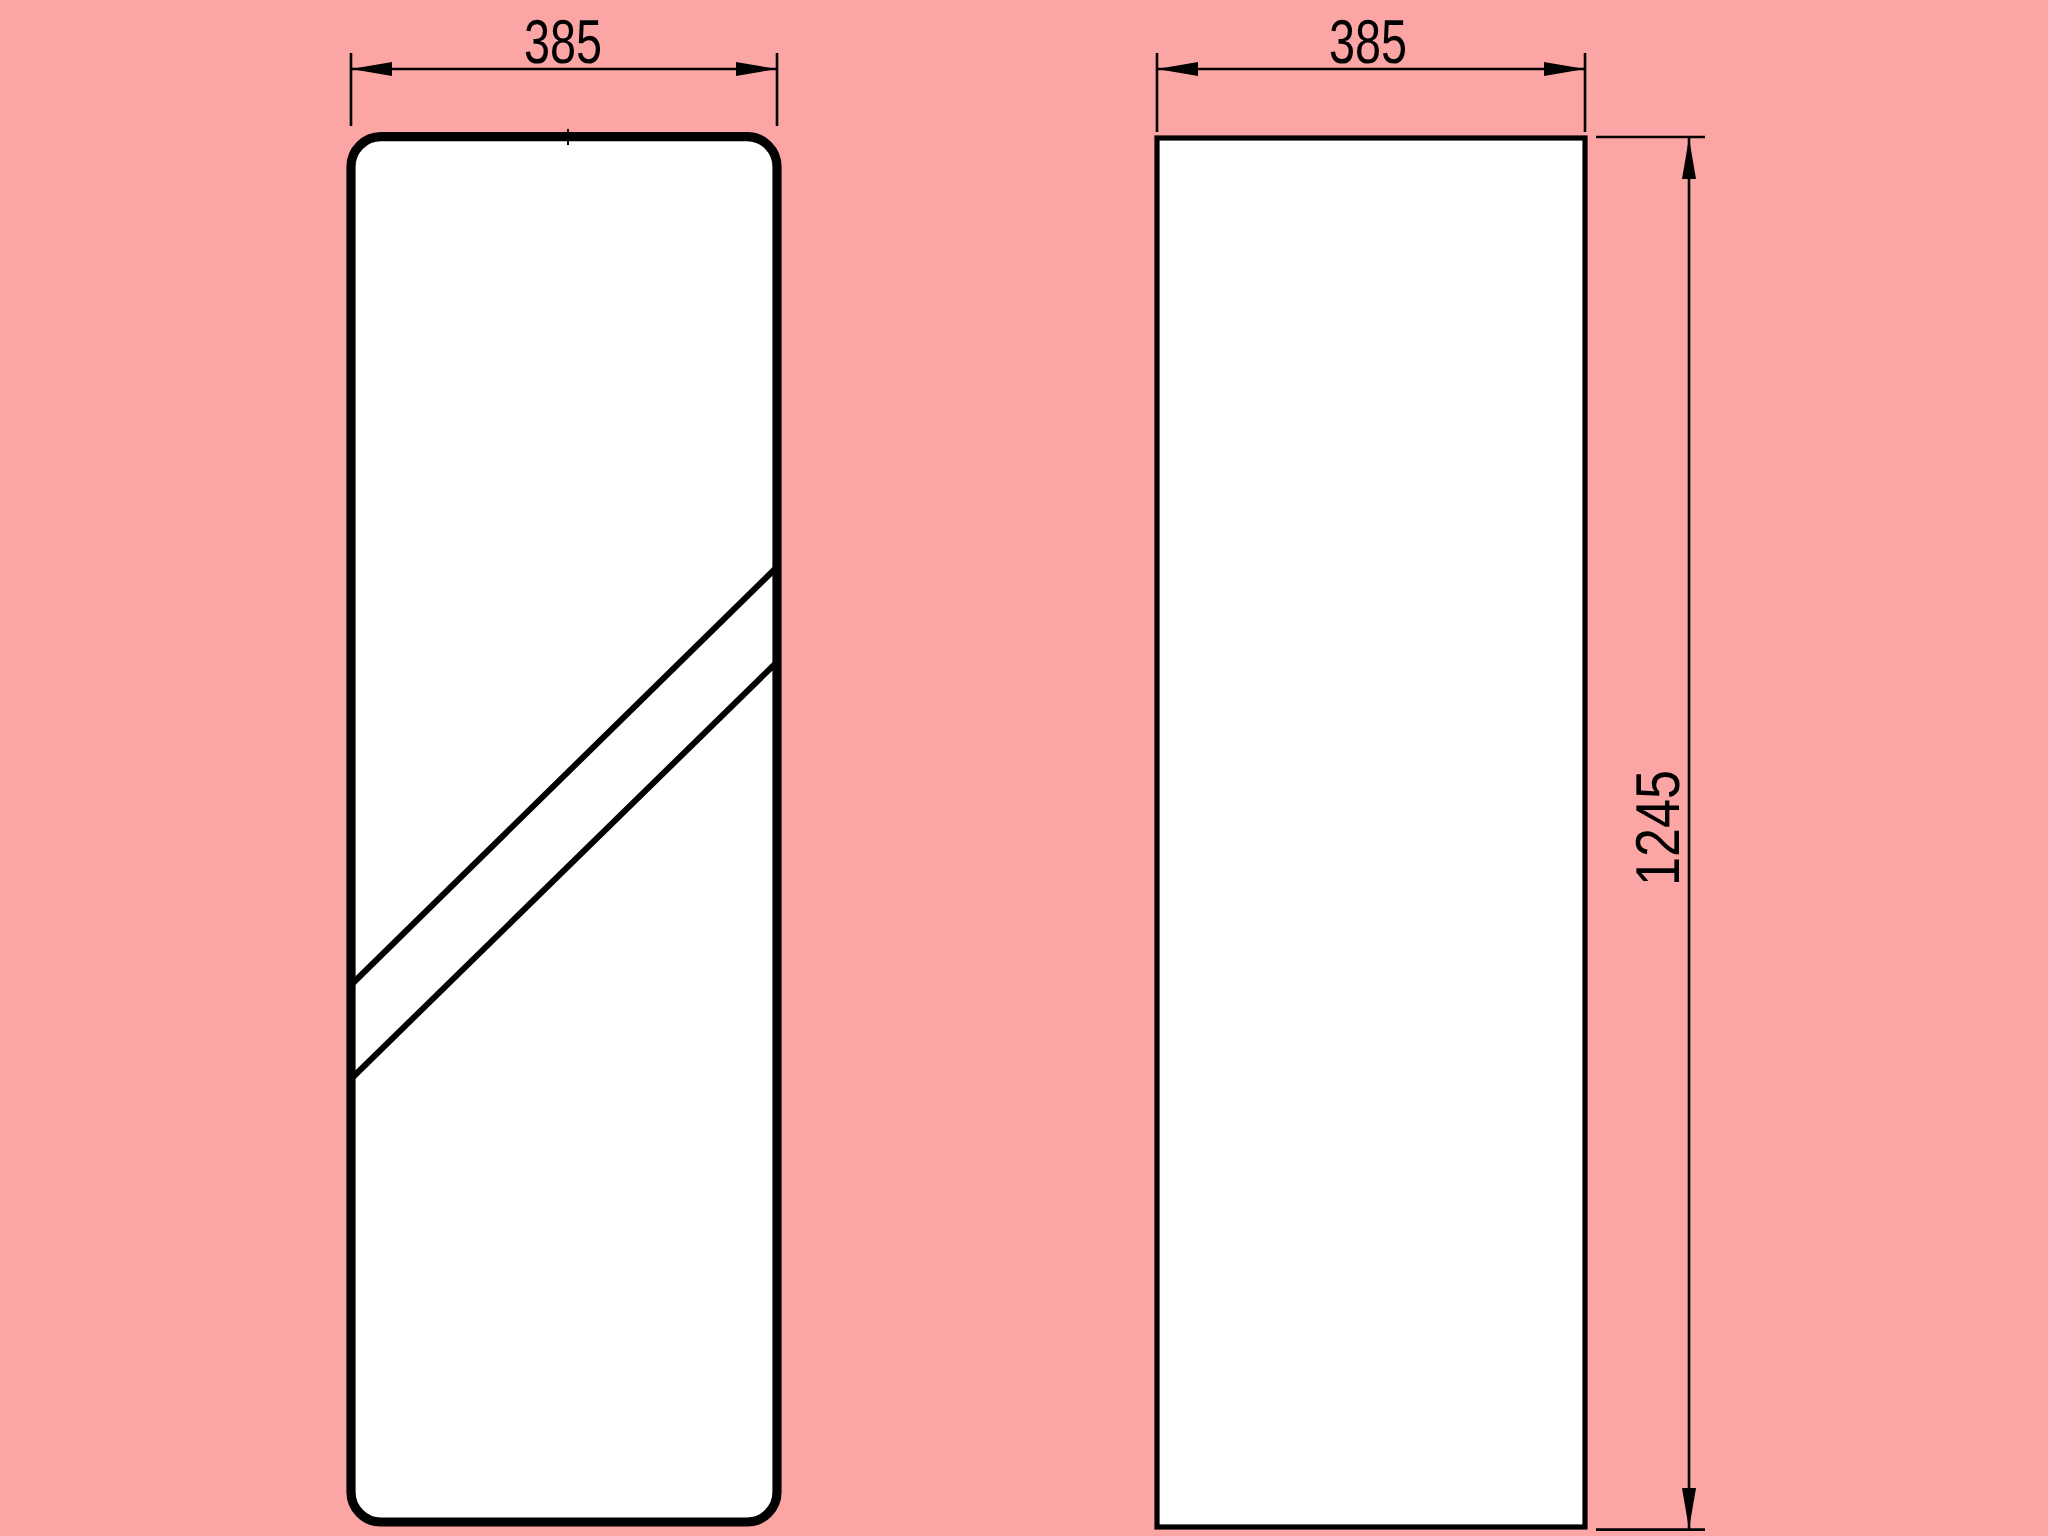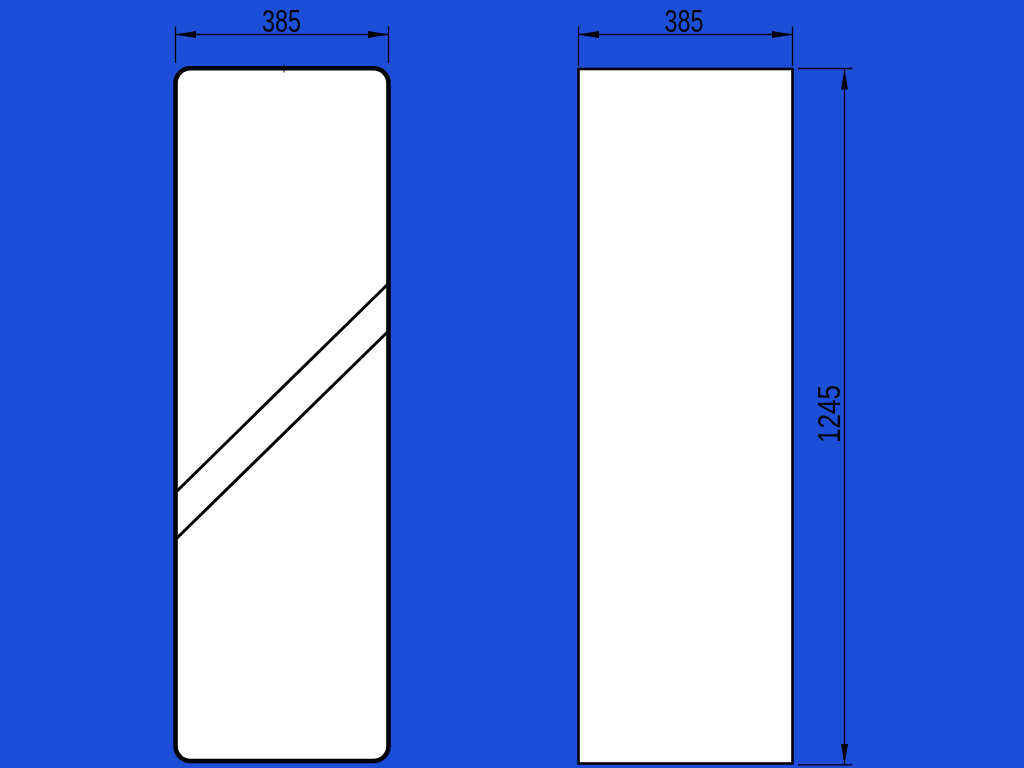--- a/index.html
+++ b/index.html
@@ -5,21 +5,21 @@
   html, body {
     margin: 0;
     padding: 0;
     background: #ffffff;
     font-family: "Liberation Sans", sans-serif;
   }
   .drawing-canvas {
     position: relative;
     width: 1024px;
     height: 768px;
-    background: #1d4ed8;
+    background: #fca5a5;
     overflow: hidden;
   }
   .drawing-canvas svg {
     display: block;
     width: 1024px;
     height: 768px;
   }
   .dim-text {
     font-family: "Liberation Sans", sans-serif;
     font-size: 31px;

